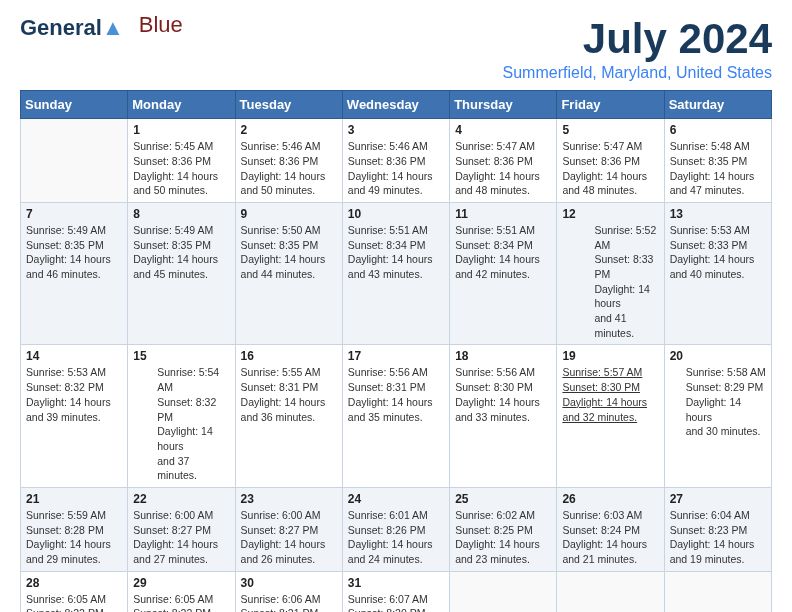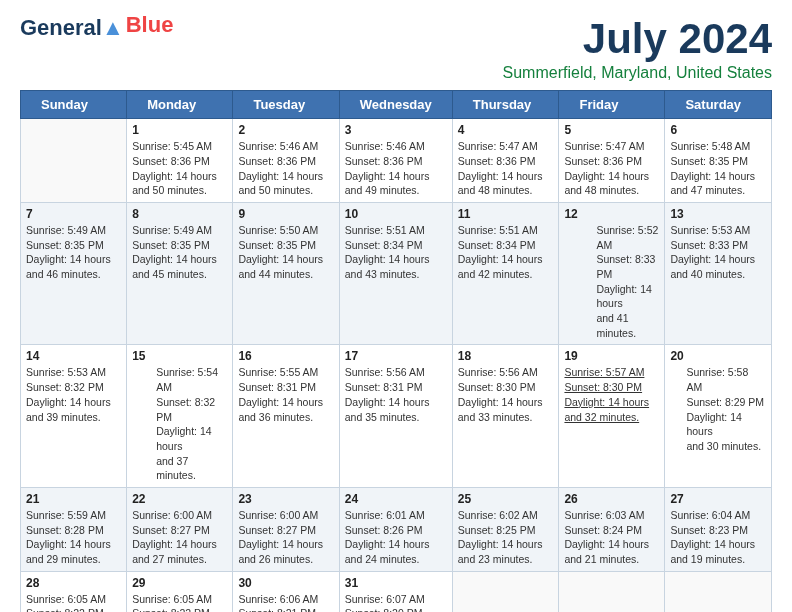--- a/index.html
+++ b/index.html
@@ -38,32 +38,32 @@
       text-align: right;
     }
     .month-title {
       font-size: 42px;
       font-weight: bold;
       color: #1a3a5c;
       line-height: 1.1;
     }
     .location {
       font-size: 16px;
-      color: #15803d;
+      color: #3b82f6;
       margin-top: 2px;
     }
     .calendar {
       width: 100%;
       border-collapse: collapse;
       font-size: 11px;
     }
     .calendar th {
       background-color: #3f72b0;
       color: #fff;
-      padding: 6px 20px;
+      padding: 6px 4px;
       text-align: left;
       font-size: 13px;
       font-weight: bold;
       border: 1px solid #2d5a8e;
     }
     .calendar td {
       border: 1px solid #c8d4e0;
       vertical-align: top;
       padding: 4px 5px;
       width: 107px;
@@ -92,21 +92,21 @@
 </head>
 <body>
 
 <div class="header">
   <div class="logo">
     <div class="logo-line">
       <span class="logo-text">
         <span style="color:#1a3a5c;">General</span><span style="color:#4a90d9;">▲</span>
       </span>
     </div>
-    <div style="font-size:22px; font-weight:bold; color:#ef4444; margin-top:-6px; margin-left:2px;">Blue</div>
+    <div style="font-size:22px; font-weight:normal; color:#7f1d1d; margin-top:-6px; margin-left:15px;">Blue</div>
   </div>
   <div class="title-block">
     <div class="month-title">July 2024</div>
     <div class="location">Summerfield, Maryland, United States</div>
   </div>
 </div>
 
 <table class="calendar">
   <thead>
     <tr>

